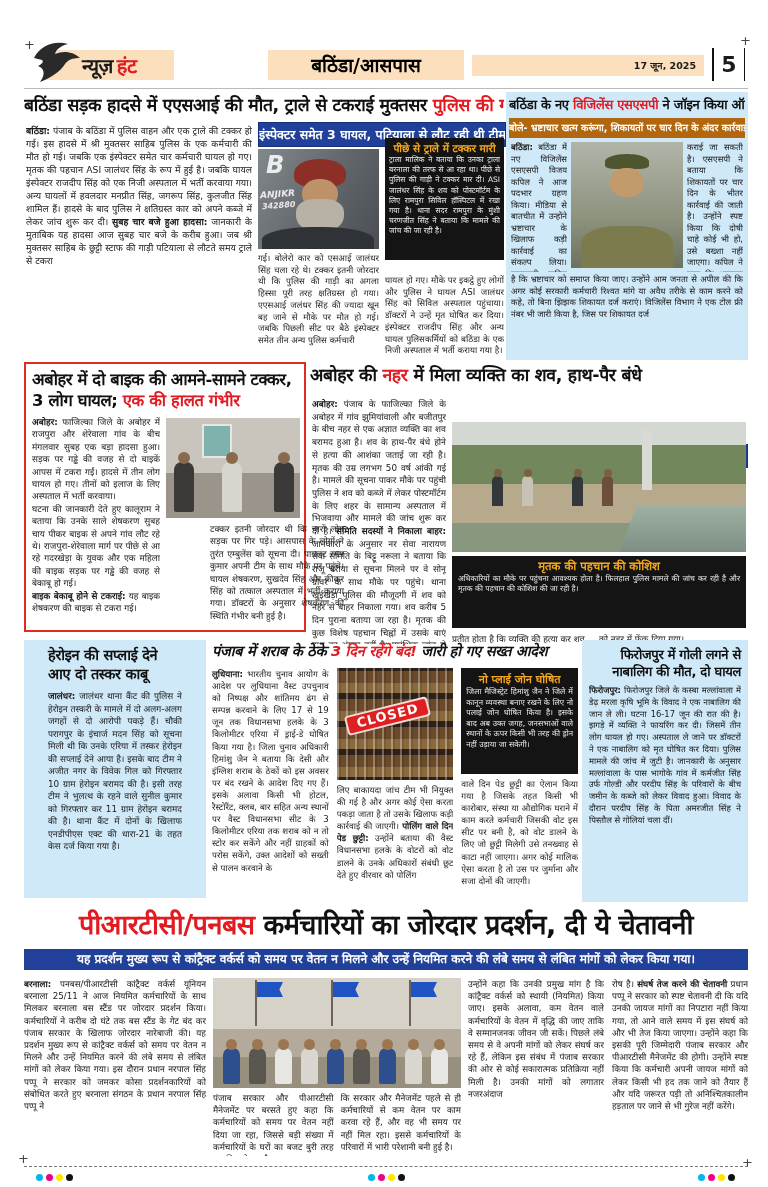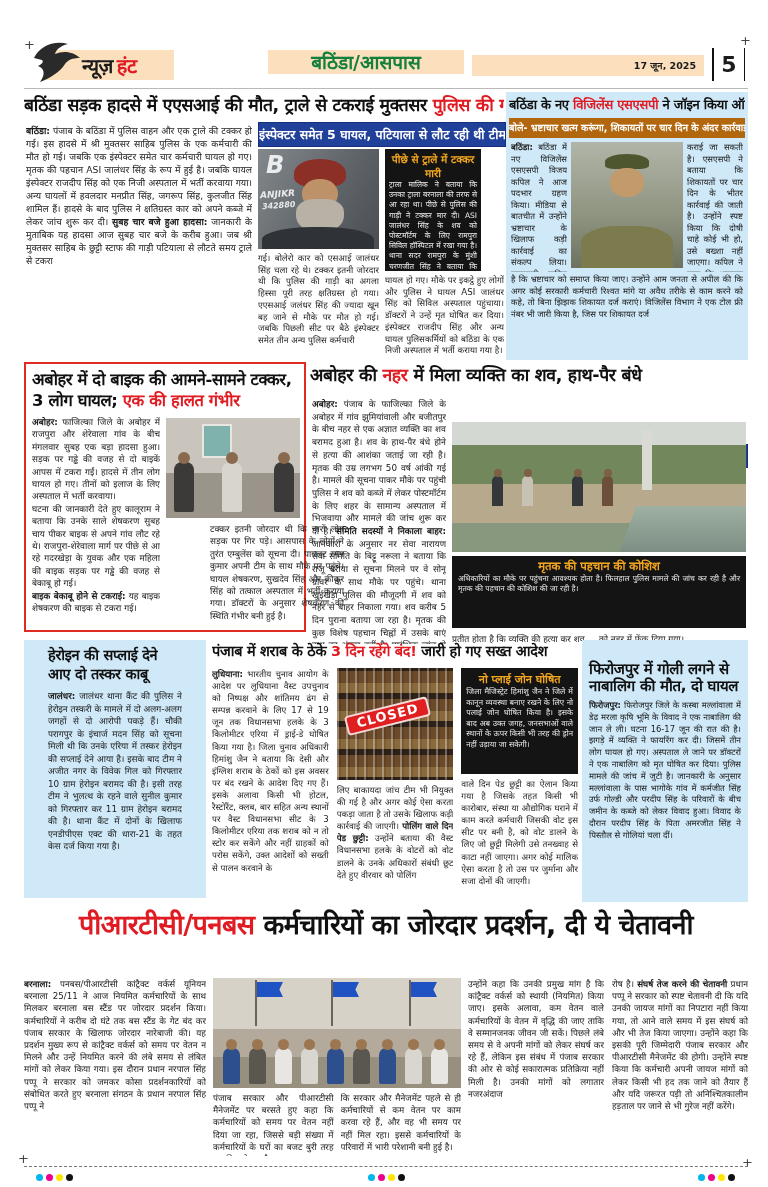--- a/index.html
+++ b/index.html
@@ -6,22 +6,22 @@
   #page{position:relative;width:768px;height:1187px;background:#ffffff;margin:0 auto;
         font-family:"DejaVu Sans","Liberation Sans",sans-serif;color:#1b1b1b;overflow:hidden;}
   .abs{position:absolute;}
   .crop{position:absolute;font-size:13px;color:#444;line-height:1;}
   
   .peach{background:#fcdfbd;}
   .mast-logo{left:44px;top:50px;width:130px;height:30px;display:flex;align-items:center;}
   .bird{position:absolute;left:-14px;top:-12px;width:52px;height:46px;}
   .logo-text{margin-left:38px;font-size:20px;font-weight:bold;letter-spacing:-.5px;white-space:nowrap;}
   .logo-red{color:#e01b22;margin-left:4px;}
-  .mast-section{left:268px;top:50px;width:196px;height:24px;display:flex;align-items:center;justify-content:center;
-                font-size:19px;font-weight:bold;color:#15803d;}
+  .mast-section{left:268px;top:50px;width:196px;height:30px;display:flex;align-items:center;justify-content:center;
+                font-size:19px;font-weight:bold;color:#000000;}
   .mast-date{left:472px;top:55px;width:232px;height:21px;display:flex;align-items:center;justify-content:flex-end;
              font-size:9.5px;font-weight:bold;padding-right:8px;box-sizing:border-box;}
   .mast-page{left:712px;top:48px;width:30px;height:33px;border-left:2px solid #111;border-right:1px solid #111;
              display:flex;align-items:center;justify-content:center;font-size:22px;font-weight:bold;}
   .mast-rule{left:24px;top:88px;width:724px;height:0;border-top:1px solid #b9b9b9;}
   
   .hl{font-weight:bold;color:#101010;letter-spacing:-.3px;}
   .red{color:#e01b22;}
   .banner-blue{background:#20409a;color:#fff;font-weight:bold;text-align:center;white-space:nowrap;overflow:hidden;}
   .banner-brown{background:#b2660d;color:#fff;font-weight:bold;text-align:center;white-space:nowrap;overflow:hidden;}
@@ -33,21 +33,21 @@
   .ph{position:absolute;overflow:hidden;}
   .ph i,.ph b,.ph s{position:absolute;display:block;text-decoration:none;}
   
   #m-asi{left:24px;top:92px;width:480px;height:268px;}
   #m-asi .head{position:absolute;top:0;left:0;width:100%;font-size:17.5px;white-space:nowrap;overflow:hidden;}
   #asi-col1{left:2px;top:32px;width:226px;bottom:0;}
   #asi-banner{left:234px;top:30px;width:246px;height:23px;font-size:12.5px;line-height:23px;border:1px solid #14307d;}
   #asi-photo{left:234px;top:57px;width:121px;height:100px;background:linear-gradient(120deg,#83888d 0%,#60656a 55%,#4a4e52 100%);}
   #asi-photo .graf{color:rgba(255,255,255,.85);font-style:italic;font-weight:bold;}
   #asi-col2{left:234px;top:161px;width:121px;bottom:0;font-size:8.6px;line-height:11.7px;}
-  #asi-box{left:361px;top:57px;width:96px;height:122px;padding:3px 4px;box-sizing:border-box;}
+  #asi-box{left:361px;top:46px;width:119px;height:122px;padding:3px 4px;box-sizing:border-box;}
   #asi-box .btitle{font-size:10.5px;line-height:14px;}
   #asi-box .btext{font-size:7.5px;line-height:10.2px;text-align:justify;}
   #asi-col3{left:361px;top:183px;width:119px;bottom:0;font-size:8.6px;line-height:11.7px;}
   .turban{top:10px;left:36px;width:52px;height:28px;background:#8c2f27;border-radius:50% 50% 35% 35%;}
   .face1{top:30px;left:44px;width:36px;height:30px;background:#bd9268;border-radius:48%;}
   .beard{top:50px;left:38px;width:48px;height:34px;background:#b7b1a6;border-radius:42% 42% 55% 55%;}
   .torso1{bottom:-6px;left:4px;width:112px;height:28px;background:#2f3337;border-radius:45% 45% 0 0;}
   
   #m-ssp{left:506px;top:92px;width:242px;height:268px;}
   #ssp-head{top:3px;left:3px;right:3px;font-size:13px;text-align:center;white-space:nowrap;overflow:hidden;}
@@ -87,35 +87,35 @@
   .water{bottom:0;right:-14px;width:132px;height:46px;background:linear-gradient(180deg,#9eb0a2,#7d8f84);transform:skewX(-20deg);}
   .cfig{bottom:46px;width:11px;height:30px;background:#35383b;border-radius:5px 5px 0 0;}
   .cfig:before{content:"";position:absolute;top:-7px;left:2px;width:8px;height:8px;border-radius:50%;background:#7c5f45;}
   .cf1{left:40px;} .cf2{left:70px;background:#c8c2b4;} .cf3{left:120px;} .cf4{left:150px;background:#6b4f3a;}
   
   #m-heroin{left:24px;top:640px;width:182px;height:258px;box-sizing:border-box;padding:6px 24px;}
   #heroin-head{font-size:14.5px;line-height:19px;letter-spacing:-.3px;}
   #heroin-body{margin-top:6px;font-size:8.8px;line-height:12.5px;text-align:justify;overflow:hidden;height:196px;}
   
   #m-liquor{left:210px;top:640px;width:368px;height:262px;}
-  #liquor-head{top:0;left:2px;width:100%;font-size:14.5px;white-space:nowrap;overflow:hidden;}
+  #liquor-head{top:0;left:2px;width:100%;font-size:14.5px;white-space:nowrap;overflow:hidden;font-style:italic;}
   #liquor-cols{position:absolute;top:28px;left:2px;right:0;bottom:0;display:flex;gap:8px;}
   #liquor-cols .lc{flex:1;font-size:8.6px;line-height:12.1px;text-align:justify;overflow:hidden;}
   #liquor-photo{position:relative;width:100%;height:112px;margin-bottom:4px;
      background:repeating-linear-gradient(180deg,#2e2117 0 3px,#6b4a2a 3px 15px,#8a6a3d 15px 25px,#2e2117 25px 28px);}
   #liquor-photo:after{content:"";position:absolute;inset:0;
      background:repeating-linear-gradient(90deg,rgba(255,255,255,.30) 0 2px,rgba(0,0,0,.12) 2px 4px,transparent 4px 9px);}
   .stamp{position:absolute;top:38px;left:8px;z-index:2;background:#e02020;color:#fff;font-weight:bold;font-size:13px;
      letter-spacing:1px;padding:2px 9px;border:2px solid #f3d9d9;border-radius:4px;transform:rotate(-14deg);}
   #nofly-box{width:100%;height:106px;margin-bottom:4px;padding:4px 5px;box-sizing:border-box;}
   #nofly-box .btitle{font-size:11px;line-height:15px;}
   #nofly-box .btext{font-size:7.8px;line-height:10.6px;text-align:justify;}
   
   #m-firoz{left:582px;top:640px;width:166px;height:262px;box-sizing:border-box;padding:6px 7px;}
-  #firoz-head{font-size:15px;line-height:17px;text-align:left;letter-spacing:-.3px;margin-top:15px;}
+  #firoz-head{font-size:13px;line-height:17px;text-align:right;letter-spacing:-.3px;}
   #firoz-body{margin-top:5px;font-size:8.4px;line-height:11.8px;text-align:justify;overflow:hidden;height:200px;}
   
   #m-protest{left:24px;top:905px;width:724px;height:258px;}
   #protest-head{top:0;width:100%;text-align:center;font-size:27px;white-space:nowrap;overflow:hidden;letter-spacing:-.5px;}
   #protest-banner{top:44px;left:0;width:100%;height:21px;font-size:12px;line-height:21px;}
   #protest-body{position:absolute;top:73px;left:0;right:0;bottom:6px;}
   .pcol{position:absolute;top:0;bottom:0;font-size:8.7px;line-height:12.2px;text-align:justify;overflow:hidden;}
   #p-col1{left:0;width:182px;}
   #p-mid{left:189px;width:248px;}
   #protest-photo{position:relative;width:248px;height:110px;background:linear-gradient(180deg,#d7d2c8 0 46%,#b3aa9c 46% 72%,#97907f 72% 100%);overflow:hidden;margin-bottom:4px;}
@@ -157,21 +157,21 @@
   <div class="abs peach mast-date">17 जून, 2025</div>
   <div class="abs mast-page">5</div>
   <div class="abs mast-rule"></div>
 
   <div id="m-asi" class="abs">
     <div class="head hl"><span>बठिंडा सड़क हादसे में एएसआई की मौत, ट्राले से टकराई मुक्तसर </span><span class="red">पुलिस की गाड़ी</span></div>
     <div id="asi-col1" class="abs bt">
       <span class="lead">बठिंडा:</span><span> पंजाब के बठिंडा में पुलिस वाहन और एक ट्राले की टक्कर हो गई। इस हादसे में श्री मुक्तसर साहिब पुलिस के एक कर्मचारी की मौत हो गई। जबकि एक इंस्पेक्टर समेत चार कर्मचारी घायल हो गए। मृतक की पहचान ASI जालंधर सिंह के रूप में हुई है। जबकि घायल इंस्पेक्टर राजदीप सिंह को एक निजी अस्पताल में भर्ती करवाया गया। अन्य घायलों में हवलदार मनप्रीत सिंह, जगरूप सिंह, कुलजीत सिंह शामिल हैं। हादसे के बाद पुलिस ने क्षतिग्रस्त कार को अपने कब्जे में लेकर जांच शुरू कर दी।</span>
       <span class="lead">सुबह चार बजे हुआ हादसा:</span><span> जानकारी के मुताबिक यह हादसा आज सुबह चार बजे के करीब हुआ। जब श्री मुक्तसर साहिब के छुट्टी स्टाफ की गाड़ी पटियाला से लौटते समय ट्राले से टकरा</span>
     </div>
-    <div id="asi-banner" class="abs banner-blue">इंस्पेक्टर समेत 5 घायल, पटियाला से लौट रही थी टीम</div>
+    <div id="asi-banner" class="abs banner-blue">इंस्पेक्टर समेत 3 घायल, पटियाला से लौट रही थी टीम</div>
     <div id="asi-photo" class="ph">
       <i class="graf" style="top:2px;left:8px;font-size:24px;">B</i>
       <i class="graf" style="top:40px;left:2px;font-size:9px;transform:rotate(-4deg);">ANJIKR</i>
       <i class="graf" style="top:52px;left:4px;font-size:8px;transform:rotate(-4deg);">342880</i>
       <i class="turban"></i>
       <i class="face1"></i>
       <i class="beard"></i>
       <i class="torso1"></i>
     </div>
     <div id="asi-col2" class="abs bt">गई। बोलेरो कार को एसआई जालंधर सिंह चला रहे थे। टक्कर इतनी जोरदार थी कि पुलिस की गाड़ी का अगला हिस्सा पूरी तरह क्षतिग्रस्त हो गया। एएसआई जलंधर सिंह की ज्यादा खून बह जाने से मौके पर मौत हो गई। जबकि पिछली सीट पर बैठे इंस्पेक्टर समेत तीन अन्य पुलिस कर्मचारी</div>
@@ -276,20 +276,21 @@
 
   <div id="m-firoz" class="abs bluepanel">
     <div id="firoz-head" class="hl">फिरोजपुर में गोली लगने से नाबालिग की मौत, दो घायल</div>
     <div id="firoz-body">
       <span class="lead">फिरोजपुर:</span><span> फिरोजपुर जिले के कस्बा मल्लांवाला में डेढ़ मरला कृषि भूमि के विवाद ने एक नाबालिग की जान ले ली। घटना 16-17 जून की रात की है। झगड़े में व्यक्ति ने फायरिंग कर दी। जिसमें तीन लोग घायल हो गए। अस्पताल ले जाने पर डॉक्टरों ने एक नाबालिग को मृत घोषित कर दिया। पुलिस मामले की जांच में जुटी है। जानकारी के अनुसार मल्लांवाला के पास भागोके गांव में कर्मजीत सिंह उर्फ गोल्डी और परदीप सिंह के परिवारों के बीच जमीन के कब्जे को लेकर विवाद हुआ। विवाद के दौरान परदीप सिंह के पिता अमरजीत सिंह ने पिस्तौल से गोलियां चला दीं।</span>
     </div>
   </div>
 
   <div id="m-protest" class="abs">
     <div id="protest-head" class="abs hl"><span class="red">पीआरटीसी/पनबस</span><span> कर्मचारियों का जोरदार प्रदर्शन, दी ये चेतावनी</span></div>
+    <div id="protest-banner" class="abs banner-blue">यह प्रदर्शन मुख्य रूप से कांट्रैक्ट वर्कर्स को समय पर वेतन न मिलने और उन्हें नियमित करने की लंबे समय से लंबित मांगों को लेकर किया गया।</div>
     <div id="protest-body">
       <div id="p-col1" class="pcol">
         <span class="lead">बरनाला:</span><span> पनबस/पीआरटीसी कांट्रैक्ट वर्कर्स यूनियन बरनाला 25/11 ने आज नियमित कर्मचारियों के साथ मिलकर बरनाला बस स्टैंड पर जोरदार प्रदर्शन किया। कर्मचारियों ने करीब दो घंटे तक बस स्टैंड के गेट बंद कर पंजाब सरकार के खिलाफ जोरदार नारेबाजी की। यह प्रदर्शन मुख्य रूप से कांट्रैक्ट वर्कर्स को समय पर वेतन न मिलने और उन्हें नियमित करने की लंबे समय से लंबित मांगों को लेकर किया गया। इस दौरान प्रधान नरपाल सिंह पप्पू ने सरकार को जमकर कोसा प्रदर्शनकारियों को संबोधित करते हुए बरनाला संगठन के प्रधान नरपाल सिंह पप्पू ने</span>
       </div>
       <div id="p-mid" class="pcol">
         <div id="protest-photo">
           <i class="flagpole" style="position:absolute;left:42px;"></i>
           <i class="flag" style="position:absolute;left:44px;"></i>
           <i class="flagpole" style="position:absolute;left:118px;"></i>
           <i class="flag" style="position:absolute;left:120px;"></i>

